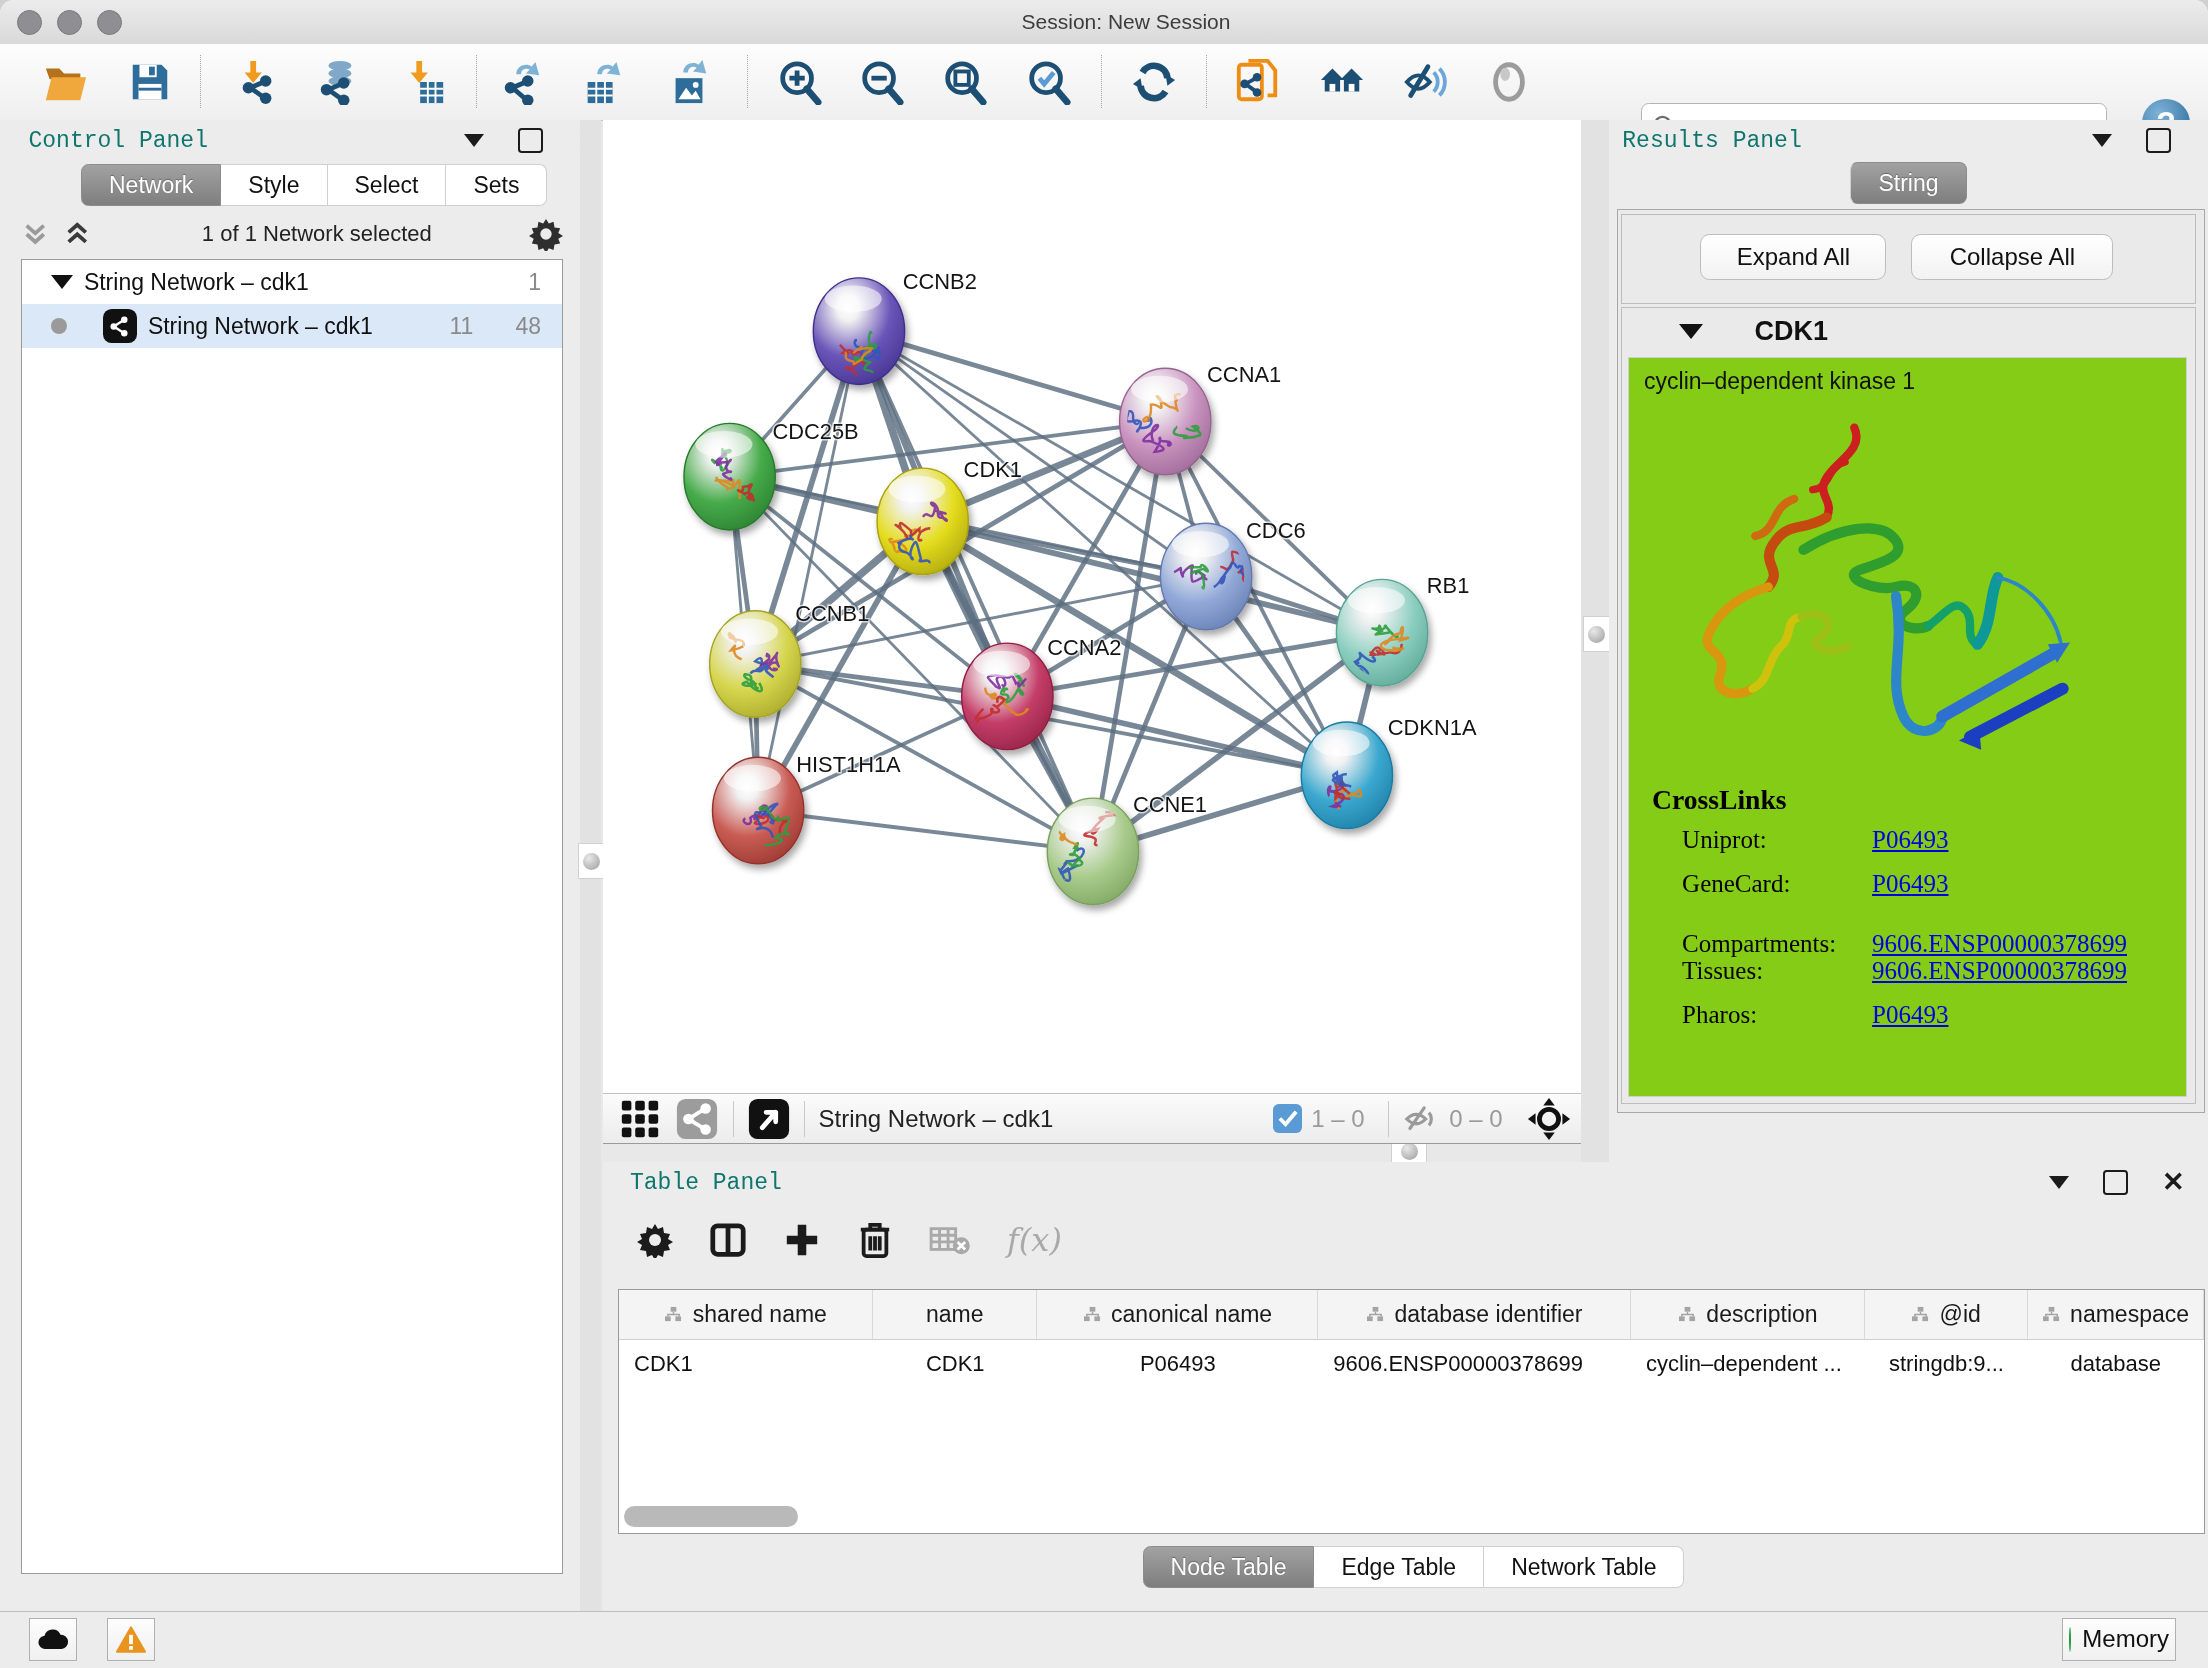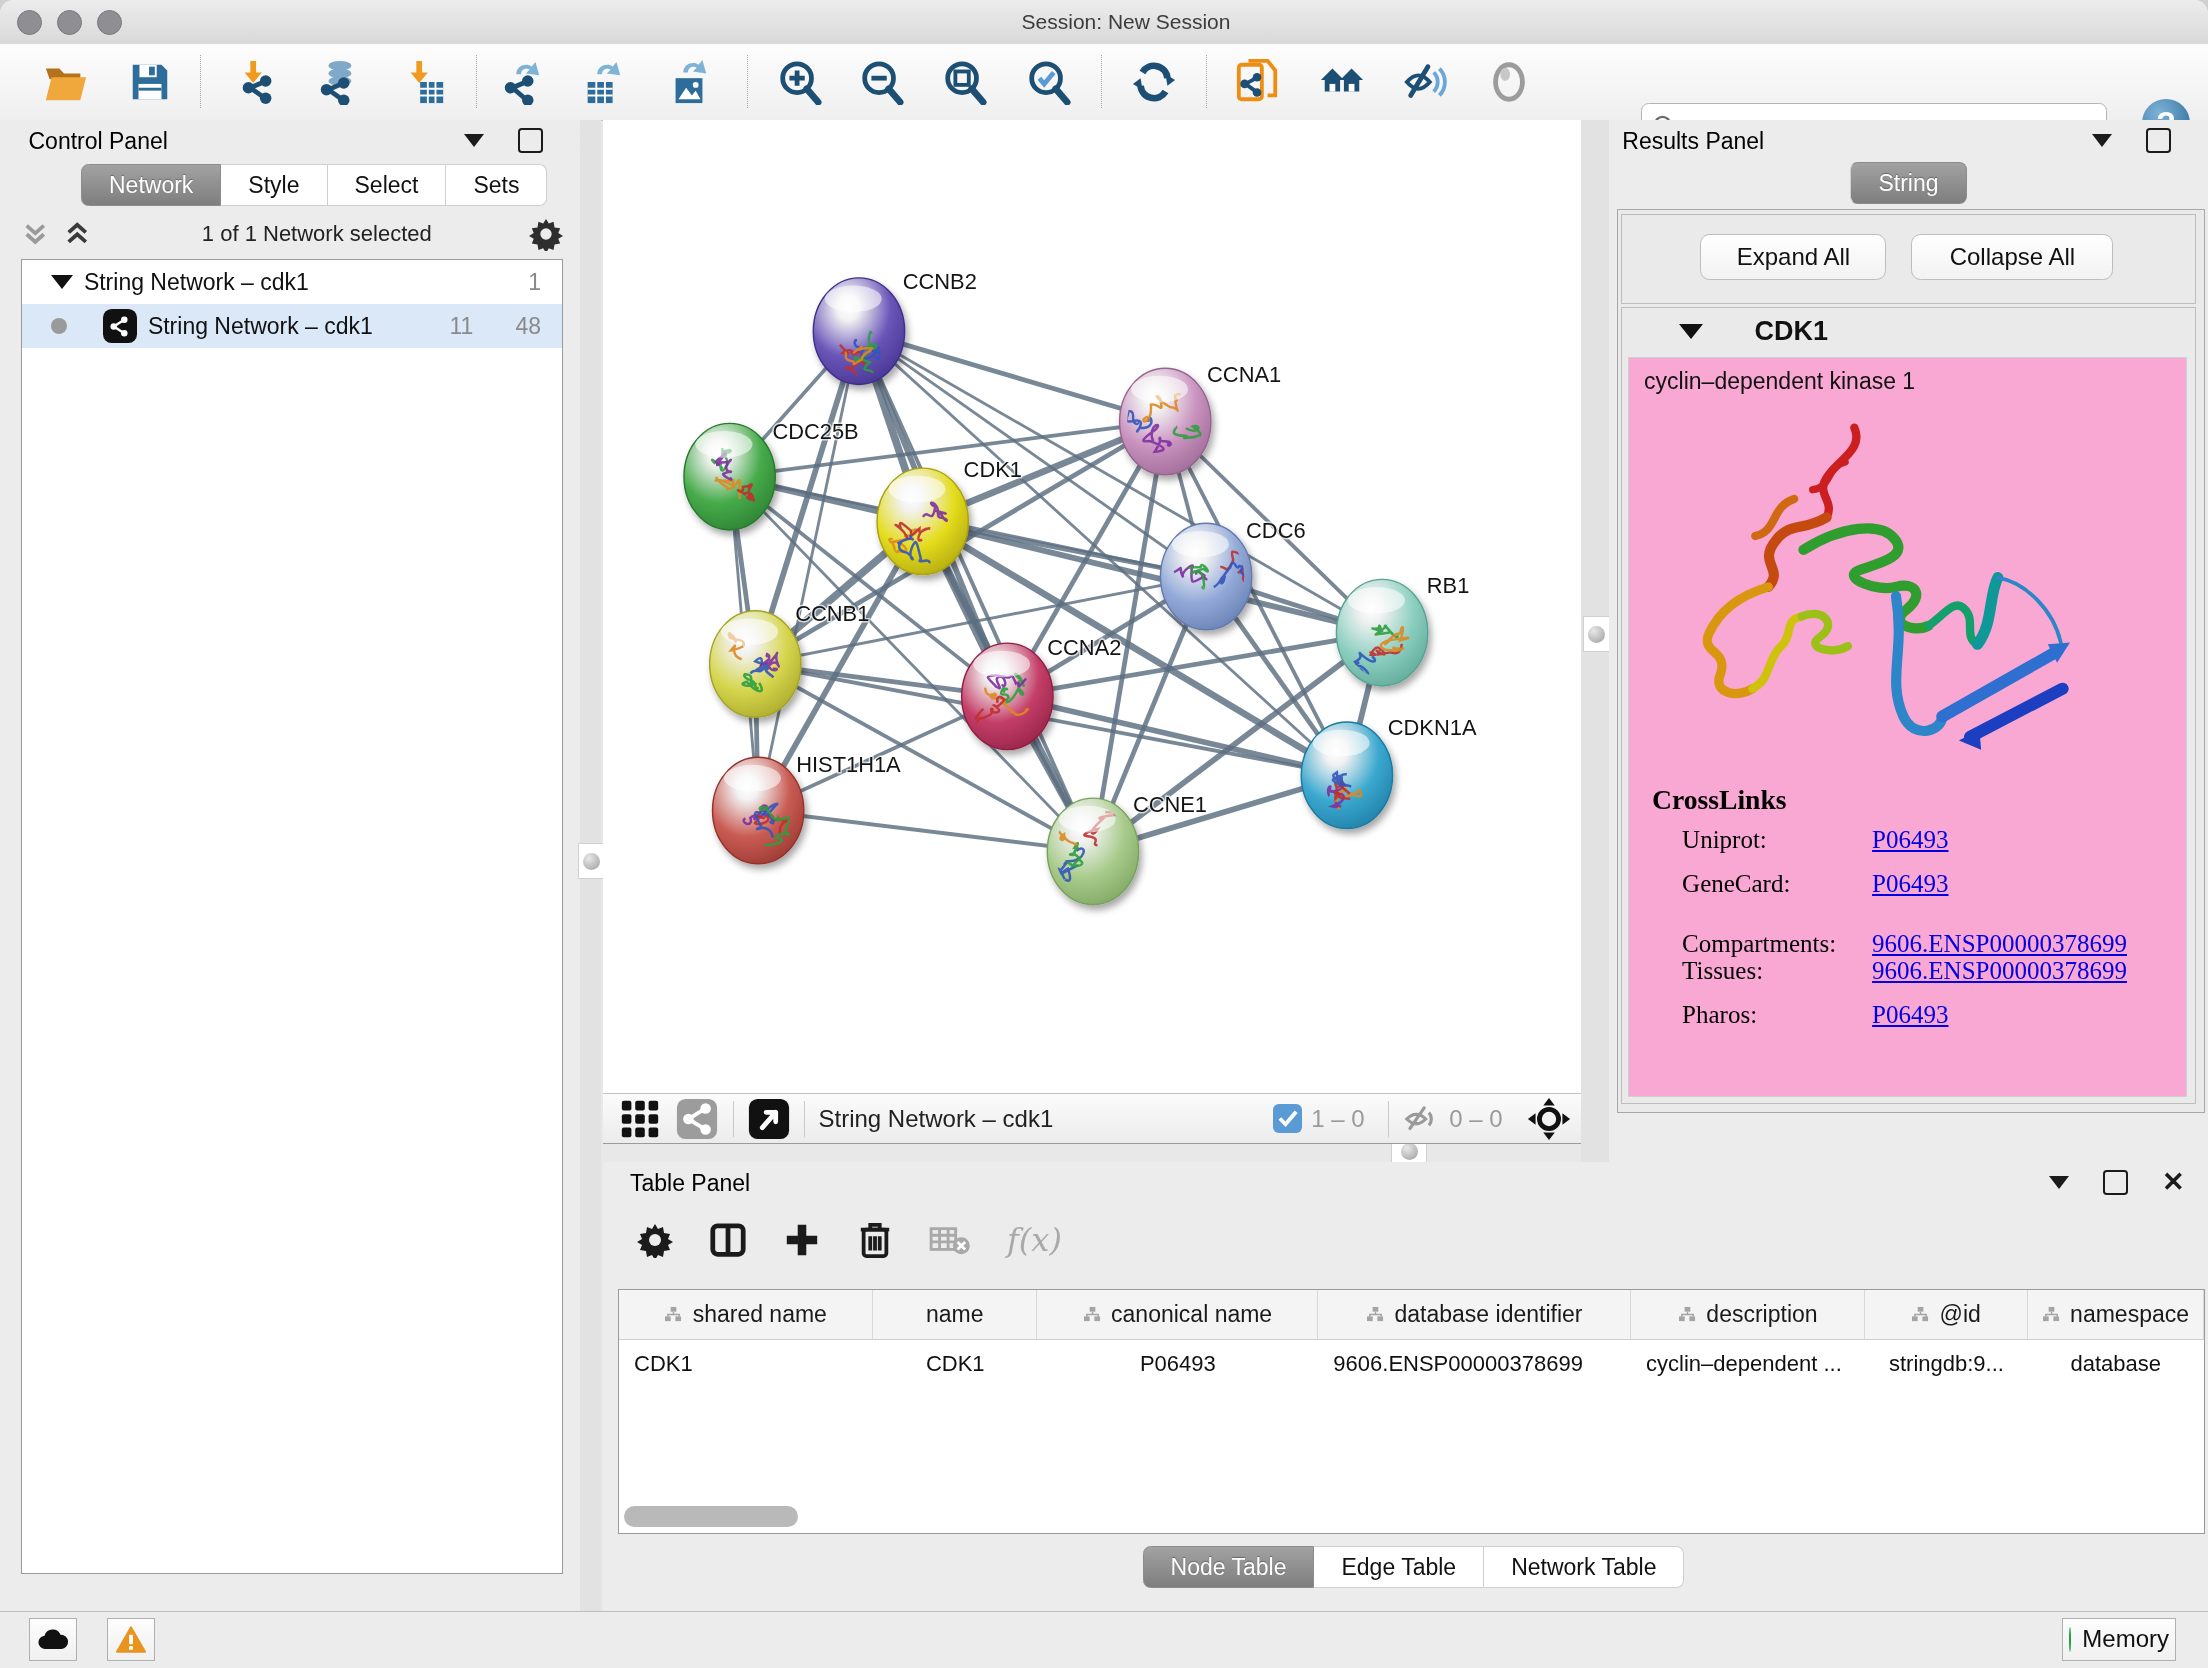--- a/index.html
+++ b/index.html
@@ -18,21 +18,21 @@
   .tb svg{width:46px;height:46px;display:block;}
   .tbdiv{position:absolute;top:11.4px;height:53px;border-left:1.9px dotted #a5a5a5;width:0;}
   .searchwrap{position:absolute;left:1641px;top:59px;width:464px;height:44px;background:#fff;
     border:1.9px solid #b4b4b4;border-radius:7.6px;display:flex;align-items:center;}
   .searchwrap svg{margin-left:9.5px;}
   .searchwrap input{flex:1;border:none;outline:none;font-size:21px;height:36px;background:transparent;}
   .helpbtn{position:absolute;left:2142px;top:55px;width:48px;height:48px;border-radius:50%;
     background:radial-gradient(circle at 35% 30%,#7fb3d8,#3f7ca8 70%);color:#fff;font-size:32px;font-weight:bold;
     text-align:center;line-height:48px;border:none;padding:0;cursor:pointer;}
   
-  .panel-title{font-size:23px;color:#000000;}
+  .panel-title{font-size:23px;color:#0f766e;font-family:Liberation Mono, monospace;}
   .pctl{position:absolute;top:0;height:40px;display:flex;align-items:center;gap:34px;}
   .pctl .tri{width:0;height:0;border-left:10.5px solid transparent;border-right:10.5px solid transparent;border-top:13.3px solid #1b1b1b;}
   .pctl .flt{width:21px;height:21px;border:2.9px solid #1b1b1b;border-radius:3.8px;background:transparent;}
   .pctl .cls{font-size:27px;font-weight:bold;color:#1b1b1b;line-height:21px;}
   
   .segs{display:flex;padding-left:16px;}
   .seg{height:40px;line-height:40px;padding:0 27px;background:#fff;border:1px solid #cfcfcf;border-left:none;
     font-size:23px;color:#111;cursor:pointer;}
   .seg:first-child{border-left:1px solid #cfcfcf;border-radius:7.6px 0 0 7.6px;}
   .seg:last-child{border-radius:0 7.6px 7.6px 0;}
@@ -75,21 +75,21 @@
   .rp-tab{position:absolute;left:0;right:0;top:42px;display:flex;justify-content:center;}
   .rp-outer{position:absolute;left:7.6px;top:89px;width:586px;height:902px;background:#eaeaea;border:1.9px solid #a8a8a8;}
   .rp-btnbox{position:absolute;left:3.8px;top:3.8px;width:573px;height:88px;border:1.9px solid #bdbdbd;}
   .rbtn{position:absolute;top:19px;height:46px;background:linear-gradient(#ffffff,#f2f2f2);border:1px solid #bdbdbd;
     border-radius:9.5px;font-size:24px;color:#111;cursor:pointer;}
   .rp-entry{position:absolute;left:3.8px;top:97px;width:573px;height:795px;border:1.9px solid #bdbdbd;}
   .rp-ehead{position:absolute;left:0;top:0;width:100%;height:46px;display:flex;align-items:center;}
   .rp-ehead .tri{width:0;height:0;border-left:12.4px solid transparent;border-right:12.4px solid transparent;
     border-top:15px solid #111;margin:0 51px 0 57px;}
   .rp-ehead b{font-size:27px;color:#111;}
-  .rp-body{position:absolute;left:5.7px;top:49px;width:557px;height:738px;background:#f9a8d4;border:1px solid #cfcfcf;}
+  .rp-body{position:absolute;left:5.7px;top:49px;width:557px;height:738px;background:#84cc16;border:1px solid #cfcfcf;}
   .rp-desc{position:absolute;left:15px;top:9.5px;font-size:23px;color:#111;}
   .protein{position:absolute;left:28.5px;top:53px;}
   .xl-title{position:absolute;left:23px;top:426px;font-family:"Liberation Serif",serif;font-weight:bold;font-size:27.6px;color:#000;}
   .xlrow{position:absolute;left:53px;font-family:"Liberation Serif",serif;font-size:25px;color:#000;}
   .xlrow a{position:absolute;left:190px;color:#0000e0;text-decoration:underline;white-space:nowrap;}
   
   .table-panel{position:absolute;left:603px;top:1162px;width:1605px;height:449px;background:#ececec;}
   .tp-title{position:absolute;left:27px;top:7.6px;}
   .tp-tools{position:absolute;left:34px;top:51px;height:53px;display:flex;align-items:center;gap:36px;text-align:right;}
   .tp-tools .ic{cursor:pointer;}

